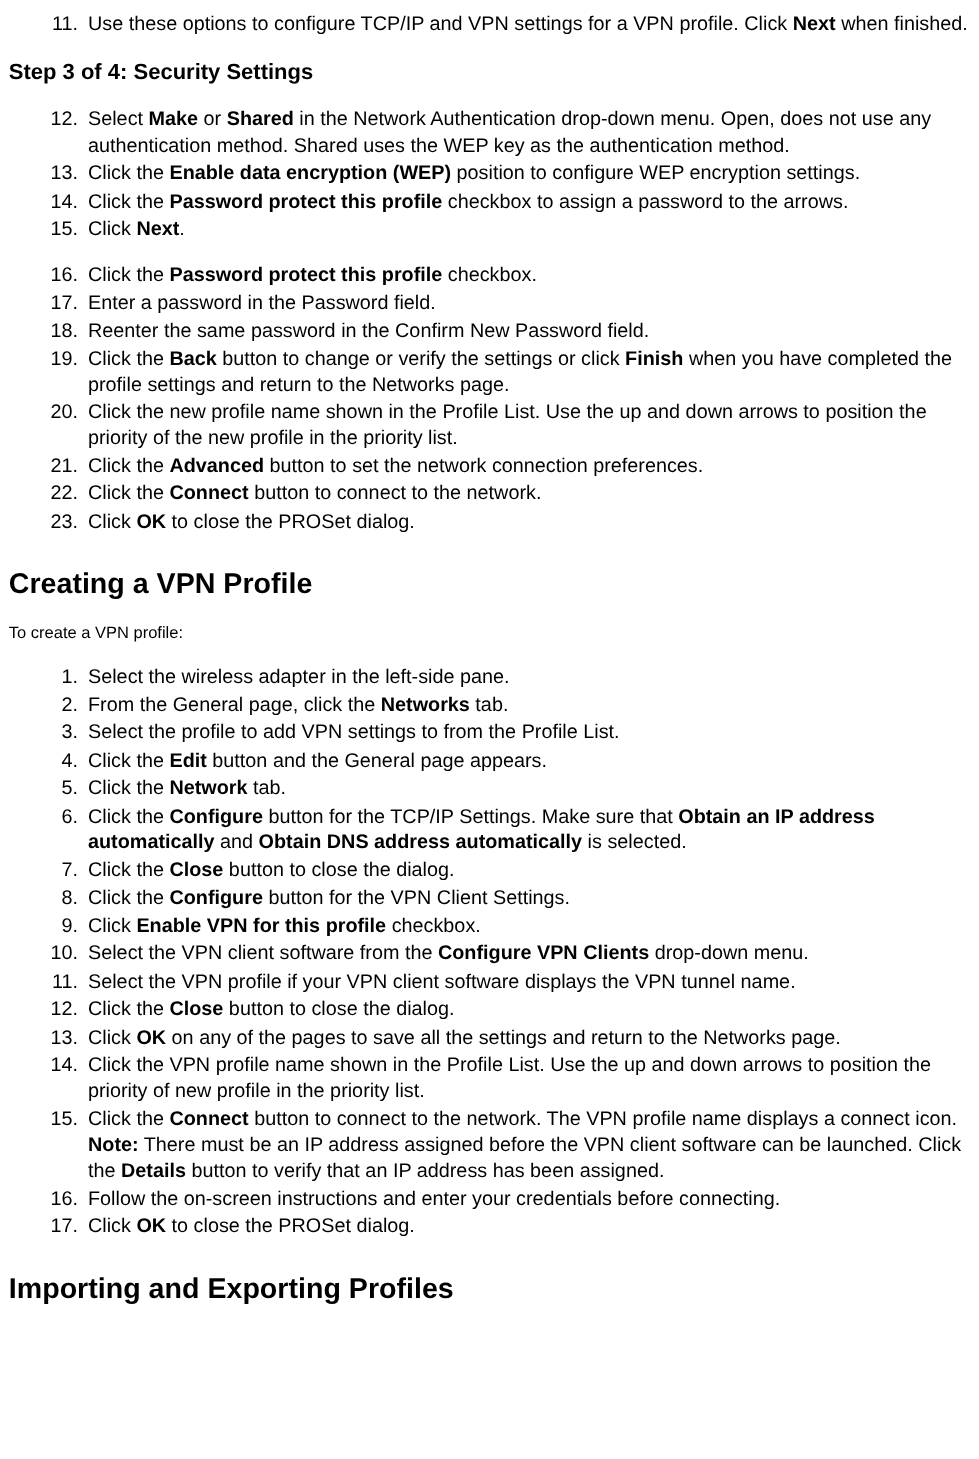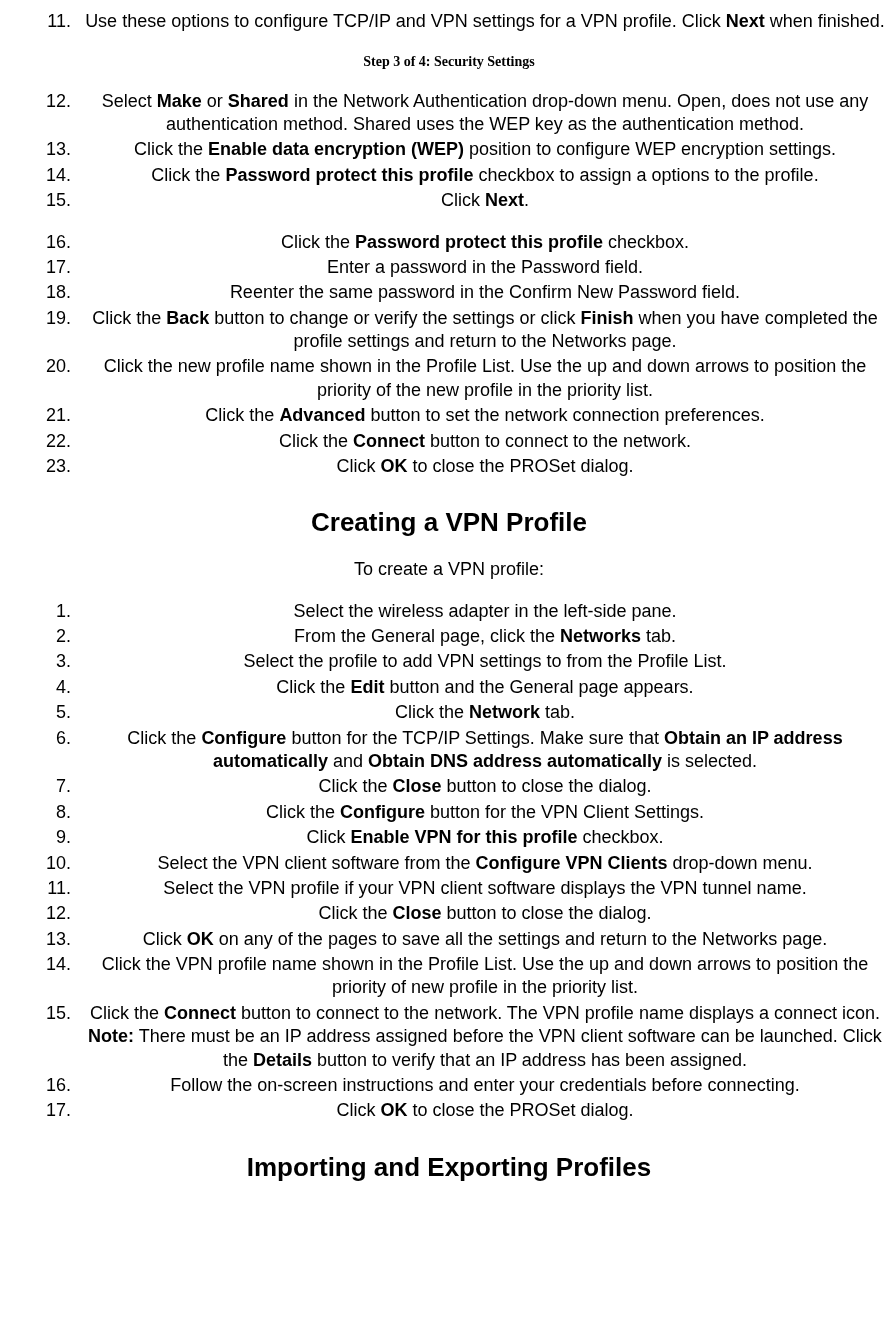--- a/index.html
+++ b/index.html
@@ -8,36 +8,34 @@
     background: #fff;
     font-family: Arial, Helvetica, sans-serif;
     font-size: 18px;
     color: #000;
     line-height: 1.3;
   }
   .page {
     width: 890px;
     padding: 8px 0 10px 8px;
     box-sizing: border-box;
-    text-align: center;
   }
   h3.step {
-    font-size: 14px;
+    font-size: 20px;
     font-weight: bold;
     margin: 20px 0 18px 0;
-    font-family: Liberation Serif, serif;
   }
   h2.section {
     font-size: 26px;
     font-weight: bold;
     margin: 28px 0 18px 0;
   }
   p.intro {
     margin: 14px 0 18px 0;
-    font-size: 18px;
+    font-size: 15px;
   }
   ol {
     margin: 0 0 18px 0;
     padding-left: 68px;
   }
   ol li {
     margin: 2px 0;
     padding-left: 4px;
   }
   b { font-weight: bold; }
@@ -49,21 +47,21 @@
 
   <ol start="11">
     <li><span>Use these options to configure TCP/IP and VPN settings for a VPN profile. Click </span><b>Next</b><span> when finished.</span></li>
   </ol>
 
   <h3 class="step">Step 3 of 4: Security Settings</h3>
 
   <ol start="12">
     <li><span>Select </span><b>Make</b><span> or </span><b>Shared</b><span> in the Network Authentication drop-down menu. Open, does not use any authentication method. Shared uses the WEP key as the authentication method.</span></li>
     <li><span>Click the </span><b>Enable data encryption (WEP)</b><span> position to configure WEP encryption settings.</span></li>
-    <li><span>Click the </span><b>Password protect this profile</b><span> checkbox to assign a options to the profile.</span></li>
+    <li><span>Click the </span><b>Password protect this profile</b><span> checkbox to assign a password to the arrows.</span></li>
     <li><span>Click </span><b>Next</b><span>.</span></li>
   </ol>
 
 
   <ol start="16">
     <li><span>Click the </span><b>Password protect this profile</b><span> checkbox.</span></li>
     <li><span>Enter a password in the Password field.</span></li>
     <li><span>Reenter the same password in the Confirm New Password field.</span></li>
     <li><span>Click the </span><b>Back</b><span> button to change or verify the settings or click </span><b>Finish</b><span> when you have completed the profile settings and return to the Networks page.</span></li>
     <li><span>Click the new profile name shown in the Profile List. Use the up and down arrows to position the priority of the new profile in the priority list.</span></li>

